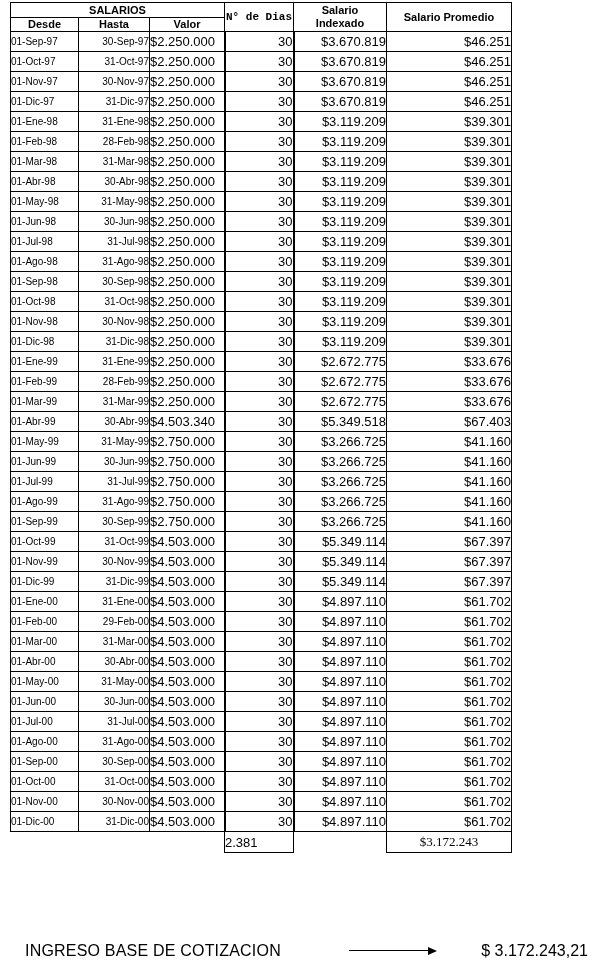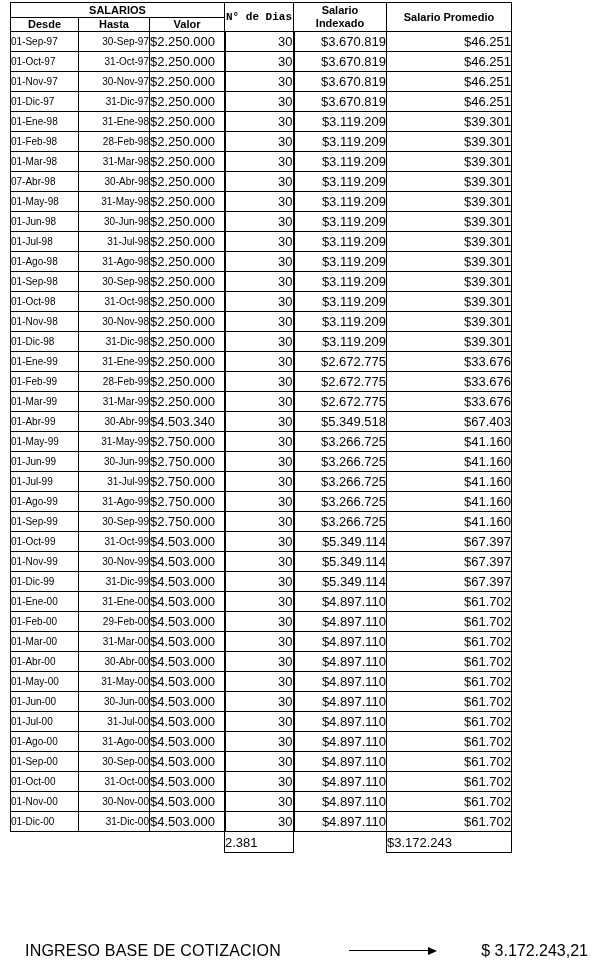--- a/index.html
+++ b/index.html
@@ -48,21 +48,21 @@
 
   tfoot tr { height: 21px; }
   tfoot td { font-size: 13px; }
   td.t-empty { border: none !important; }
   td.t-dias {
     border: 2px solid #000;
     text-align: left; padding-right: 9px;
   }
   td.t-promedio {
     border: 2px solid #000;
-    text-align: left; padding-right: 3px;
+    text-align: center; padding-right: 3px; font-family: Liberation Serif, serif;
   }
 
   
   .summary {
     position: absolute;
     left: 18px; top: 940px;
     width: 563px;
     margin-left: 7px;
   }
   .s-row { display: flex; align-items: center; height: 21px; }
@@ -161,21 +161,21 @@
         </tr>
         <tr>
           <td class="c-desde">01-Mar-98</td>
           <td class="c-hasta">31-Mar-98</td>
           <td class="c-valor">$2.250.000</td>
           <td class="c-dias">30</td>
           <td class="c-indexado">$3.119.209</td>
           <td class="c-promedio">$39.301</td>
         </tr>
         <tr>
-          <td class="c-desde">07-Abr-98</td>
+          <td class="c-desde">01-Abr-98</td>
           <td class="c-hasta">30-Abr-98</td>
           <td class="c-valor">$2.250.000</td>
           <td class="c-dias">30</td>
           <td class="c-indexado">$3.119.209</td>
           <td class="c-promedio">$39.301</td>
         </tr>
         <tr>
           <td class="c-desde">01-May-98</td>
           <td class="c-hasta">31-May-98</td>
           <td class="c-valor">$2.250.000</td>

